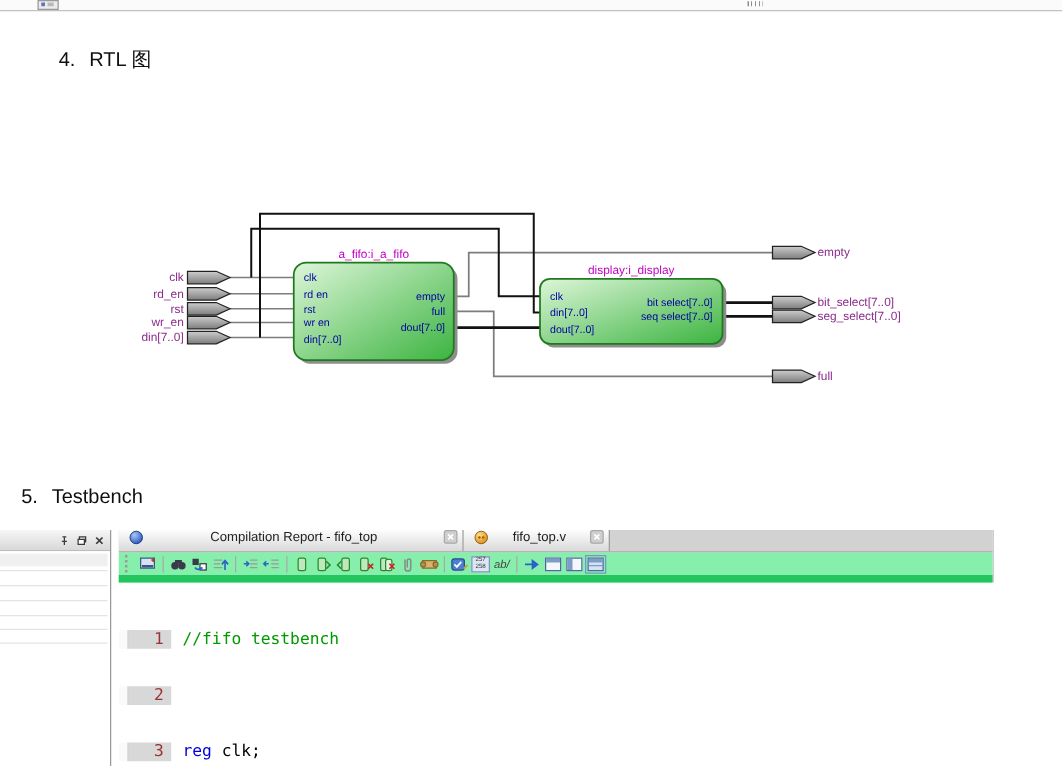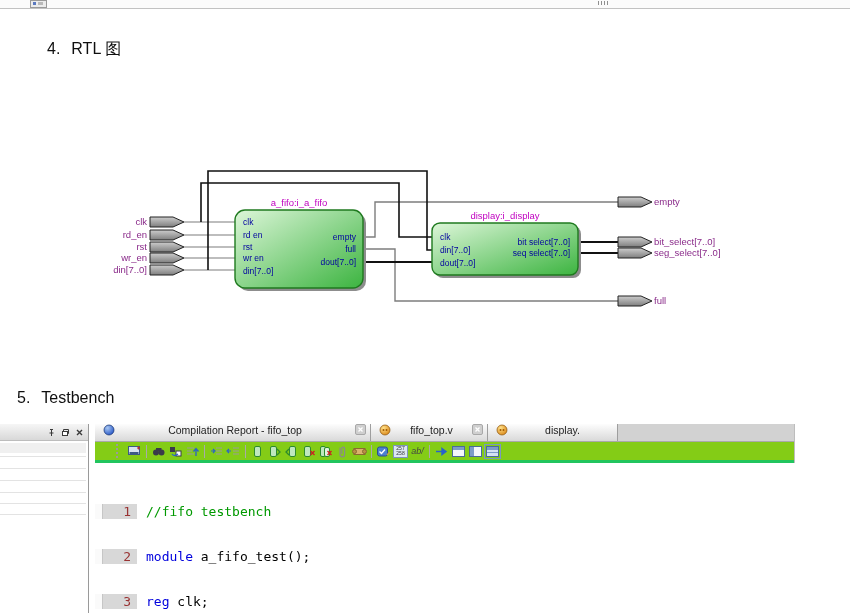--- a/index.html
+++ b/index.html
@@ -38,21 +38,21 @@
 
   .chrome{left:95px;top:0;width:700px;border-right:1px solid #bdbdbd;box-sizing:border-box;}
   .tabbar{height:17px;display:flex;background:#d2d2d2;border-bottom:1px solid #a9a9a9;overflow:hidden;}
   .tab{display:flex;align-items:flex-start;background:linear-gradient(#fdfdfd,#d9d9d9);
        border-right:1px solid #9e9e9e;box-sizing:border-box;height:17px;}
   .tab .ticonwrap{margin-left:8px;flex:none;display:flex;}
   .tab .tlabel{flex:1;text-align:center;font-size:10.5px;color:#222;white-space:nowrap;overflow:hidden;}
   .tab .tclose{flex:none;width:11px;height:11px;margin-right:4px;border:1px solid #a8a8a8;border-radius:2px;
        background:#cfcfcf;display:flex;align-items:center;justify-content:center;box-sizing:border-box;}
 
-  .toolbar{height:18px;background:#84cc16;border-bottom:3px solid #22c55e;display:flex;align-items:center;padding-left:20px;}
+  .toolbar{height:18px;background:#86efac;border-bottom:6px solid #22c55e;display:flex;align-items:center;padding-left:4px;}
   .thandle{width:5px;height:14px;border-left:2px dotted #9b9b9b;margin:0 3px 0 1px;}
   .tsep{width:1px;height:13px;background:#a9a9a9;margin:0 3px;flex:none;}
   .ticon{width:17px;height:15px;display:flex;align-items:center;justify-content:center;flex:none;}
   .badge257{width:15px;height:13px;border:1px solid #7e93bb;background:#dde7f3;box-sizing:border-box;
       display:flex;flex-direction:column;align-items:center;justify-content:center;}
   .badge257 span{font-size:5px;line-height:5px;color:#333;display:block;}
   .badgeab{font-size:9px;font-style:italic;color:#444;}
   .winicon{width:13px;height:11px;border:1px solid #4a6a9a;box-sizing:border-box;background:#f4f7fb;position:relative;}
   .winicon i{position:absolute;background:#7d9cc8;display:block;}
   .pressed{outline:1px solid #7a97c2;outline-offset:1px;background:#d5e2f2;}
@@ -239,30 +239,20 @@
           </span>
           <span class="tlabel">fifo_top.v</span>
           <span class="tclose">
             <svg width="7" height="7">
                 <path d="M1.5 1.5 L5.5 5.5 M5.5 1.5 L1.5 5.5" stroke="#fff" stroke-width="1.3"></path>
               </svg>
           </span>
         </div>
 
 
-        <div class="tab" style="width:130px">
-          <span class="ticonwrap">
-            <svg width="12" height="12">
-                <circle cx="6" cy="6" r="5" fill="url(#org)" stroke="#8a5208" stroke-width="0.7"></circle>
-              <circle cx="4.5" cy="6" r="1" fill="#a35c00"></circle>
-                <circle cx="7.5" cy="6" r="1" fill="#a35c00"></circle>
-              </svg>
-          </span>
-          <span class="tlabel">display.</span>
-        </div>
       </div>
 
       <div class="toolbar">
         <span class="thandle"></span>
 
         <span class="ticon">
           <svg width="15" height="13">
               <rect x="1.5" y="1.5" width="11" height="8" fill="#d7e3f2" stroke="#3d5a86"></rect>
               <rect x="2.5" y="7" width="9" height="2" fill="#3d5a86"></rect>
               <path d="M10 3h3M11.5 1.5v3" stroke="#c03030" stroke-width="1.2"></path>
@@ -391,21 +381,21 @@
         </span>
       </div>
     </div>
 
     <div class="abs code">
 
       <div class="codeline">
         <span class="cmargin"></span><span class="ln">1</span><span class="ctext"><span class="cm">//fifo testbench</span></span>
       </div>
       <div class="codeline">
-        <span class="cmargin"></span><span class="ln">2</span><span class="ctext"><span class="kw">module</span><span> a_fifo_test();</span></span>
+        <span class="cmargin"></span><span class="ln">2</span>
       </div>
       <div class="codeline">
         <span class="cmargin"></span><span class="ln">3</span><span class="ctext"><span class="kw">reg</span><span> clk;</span></span>
       </div>
       
       
       
       
       
       

